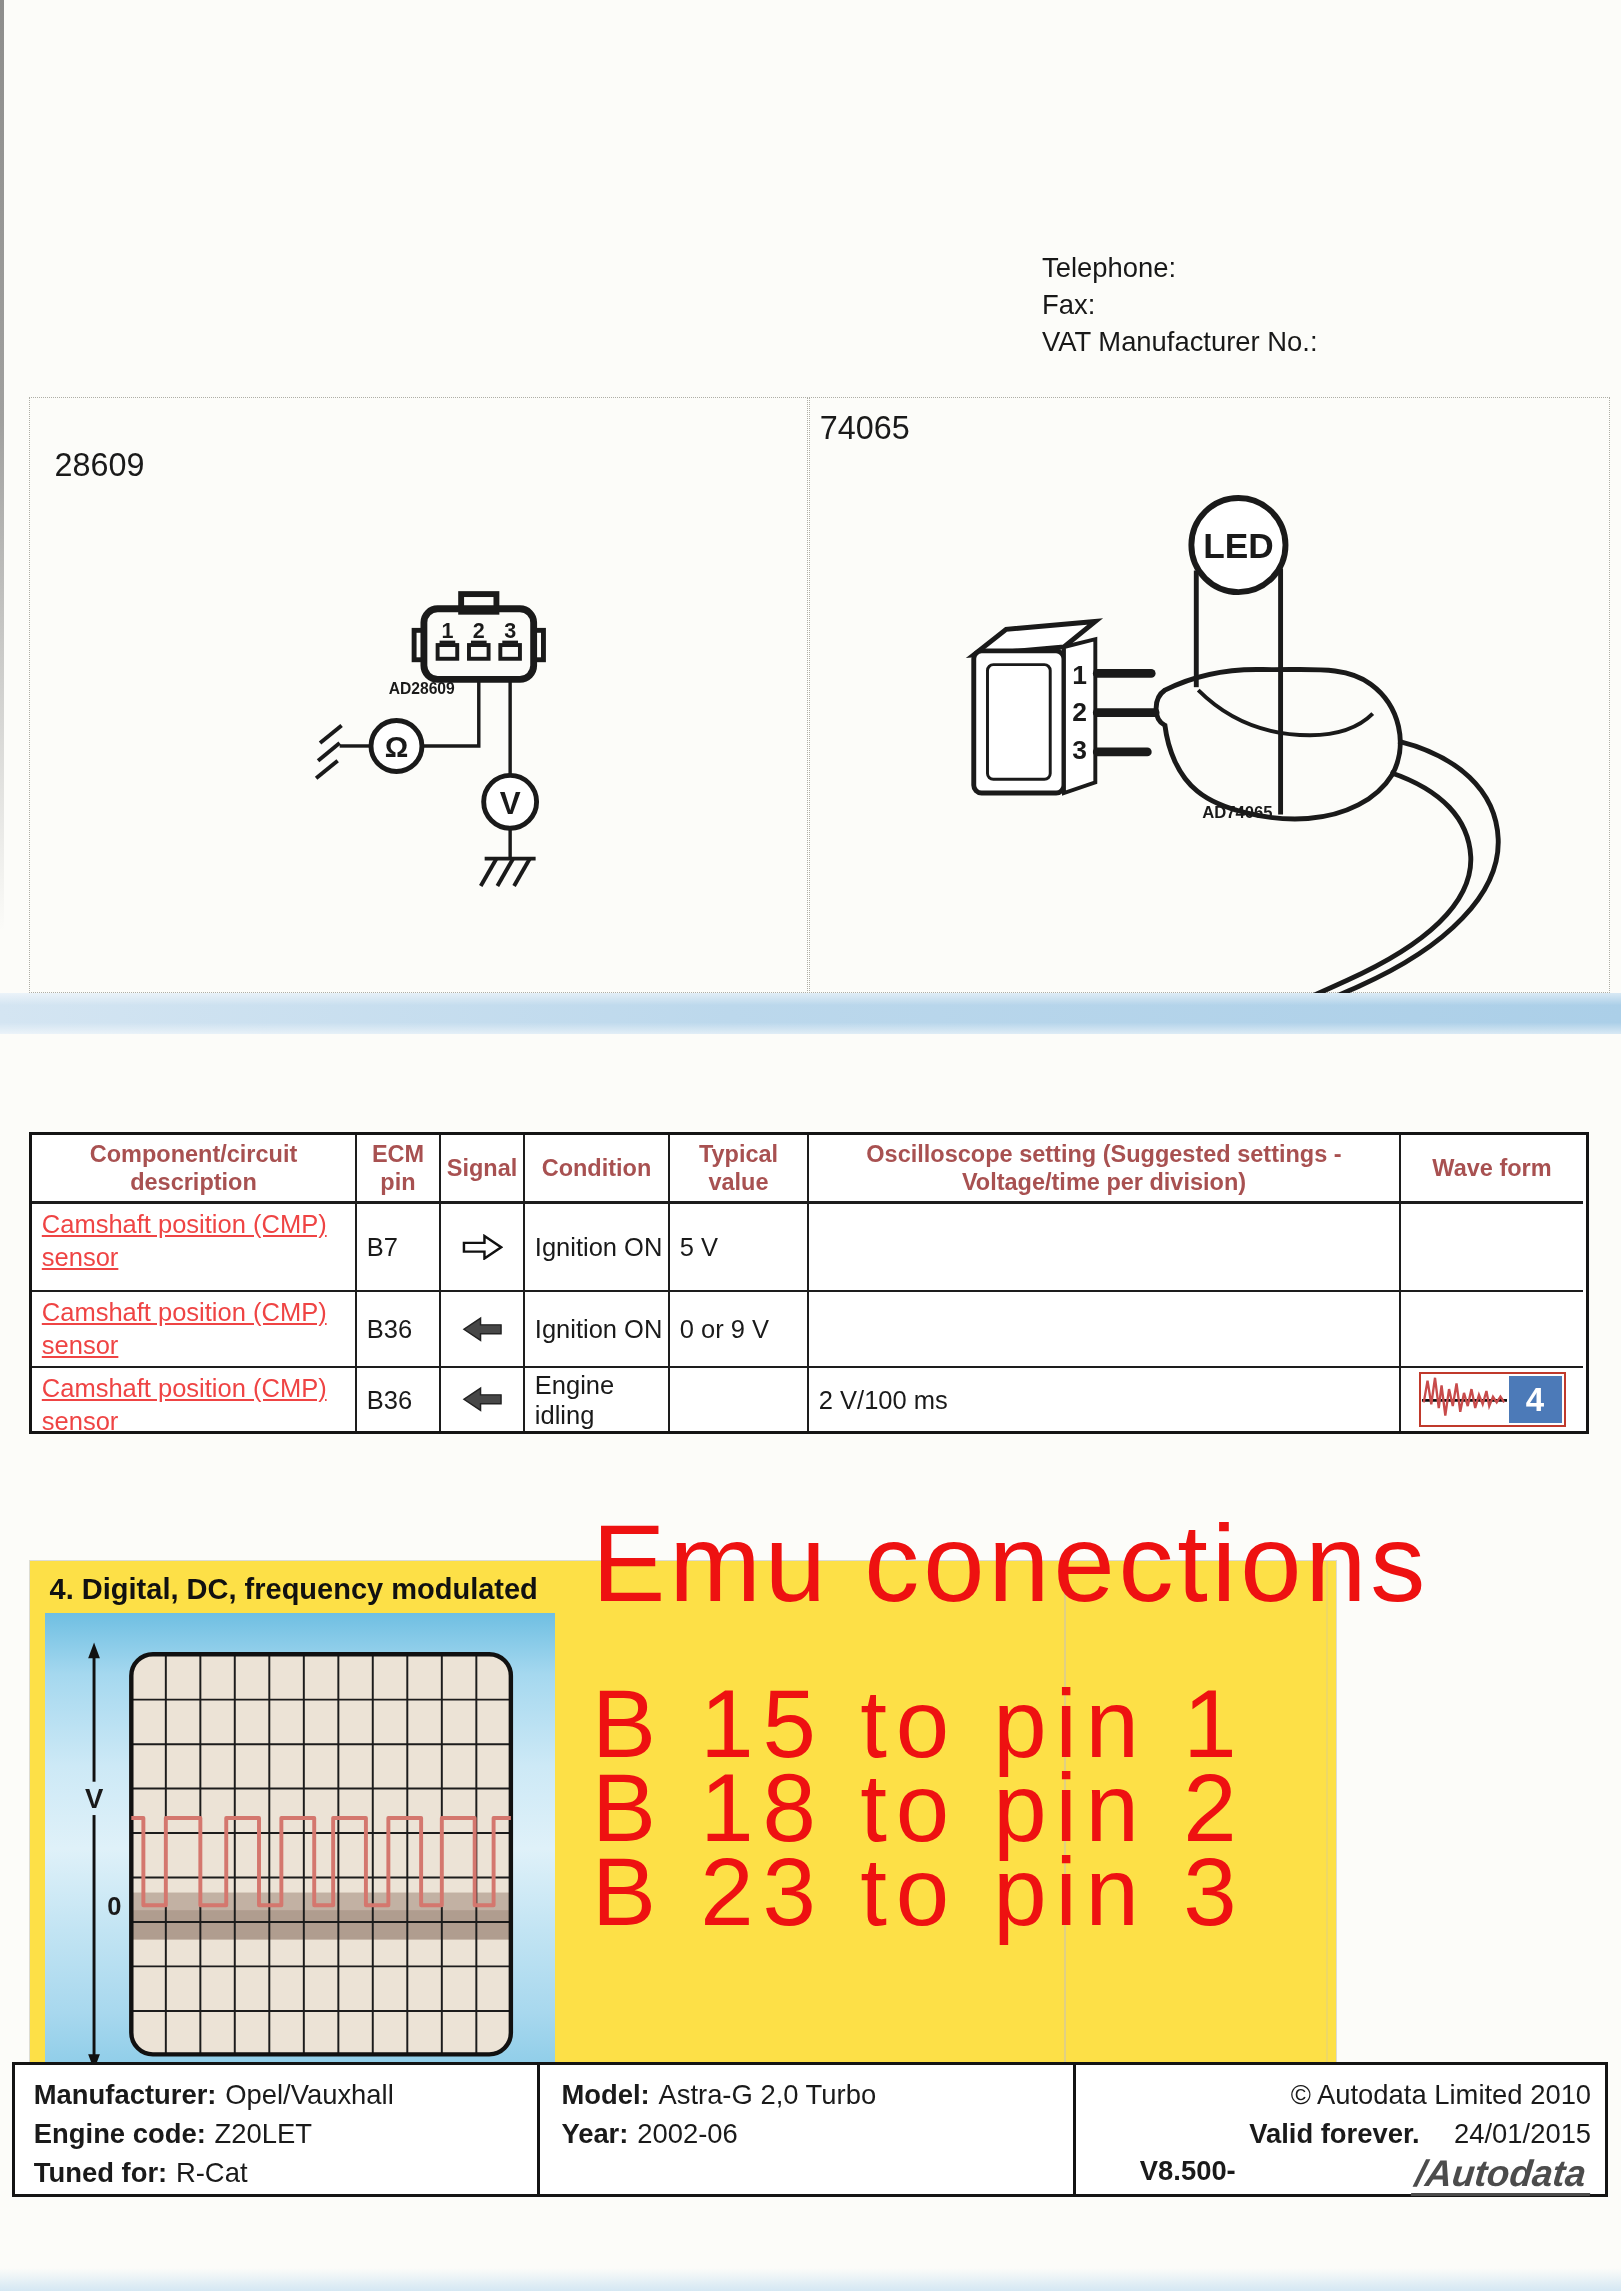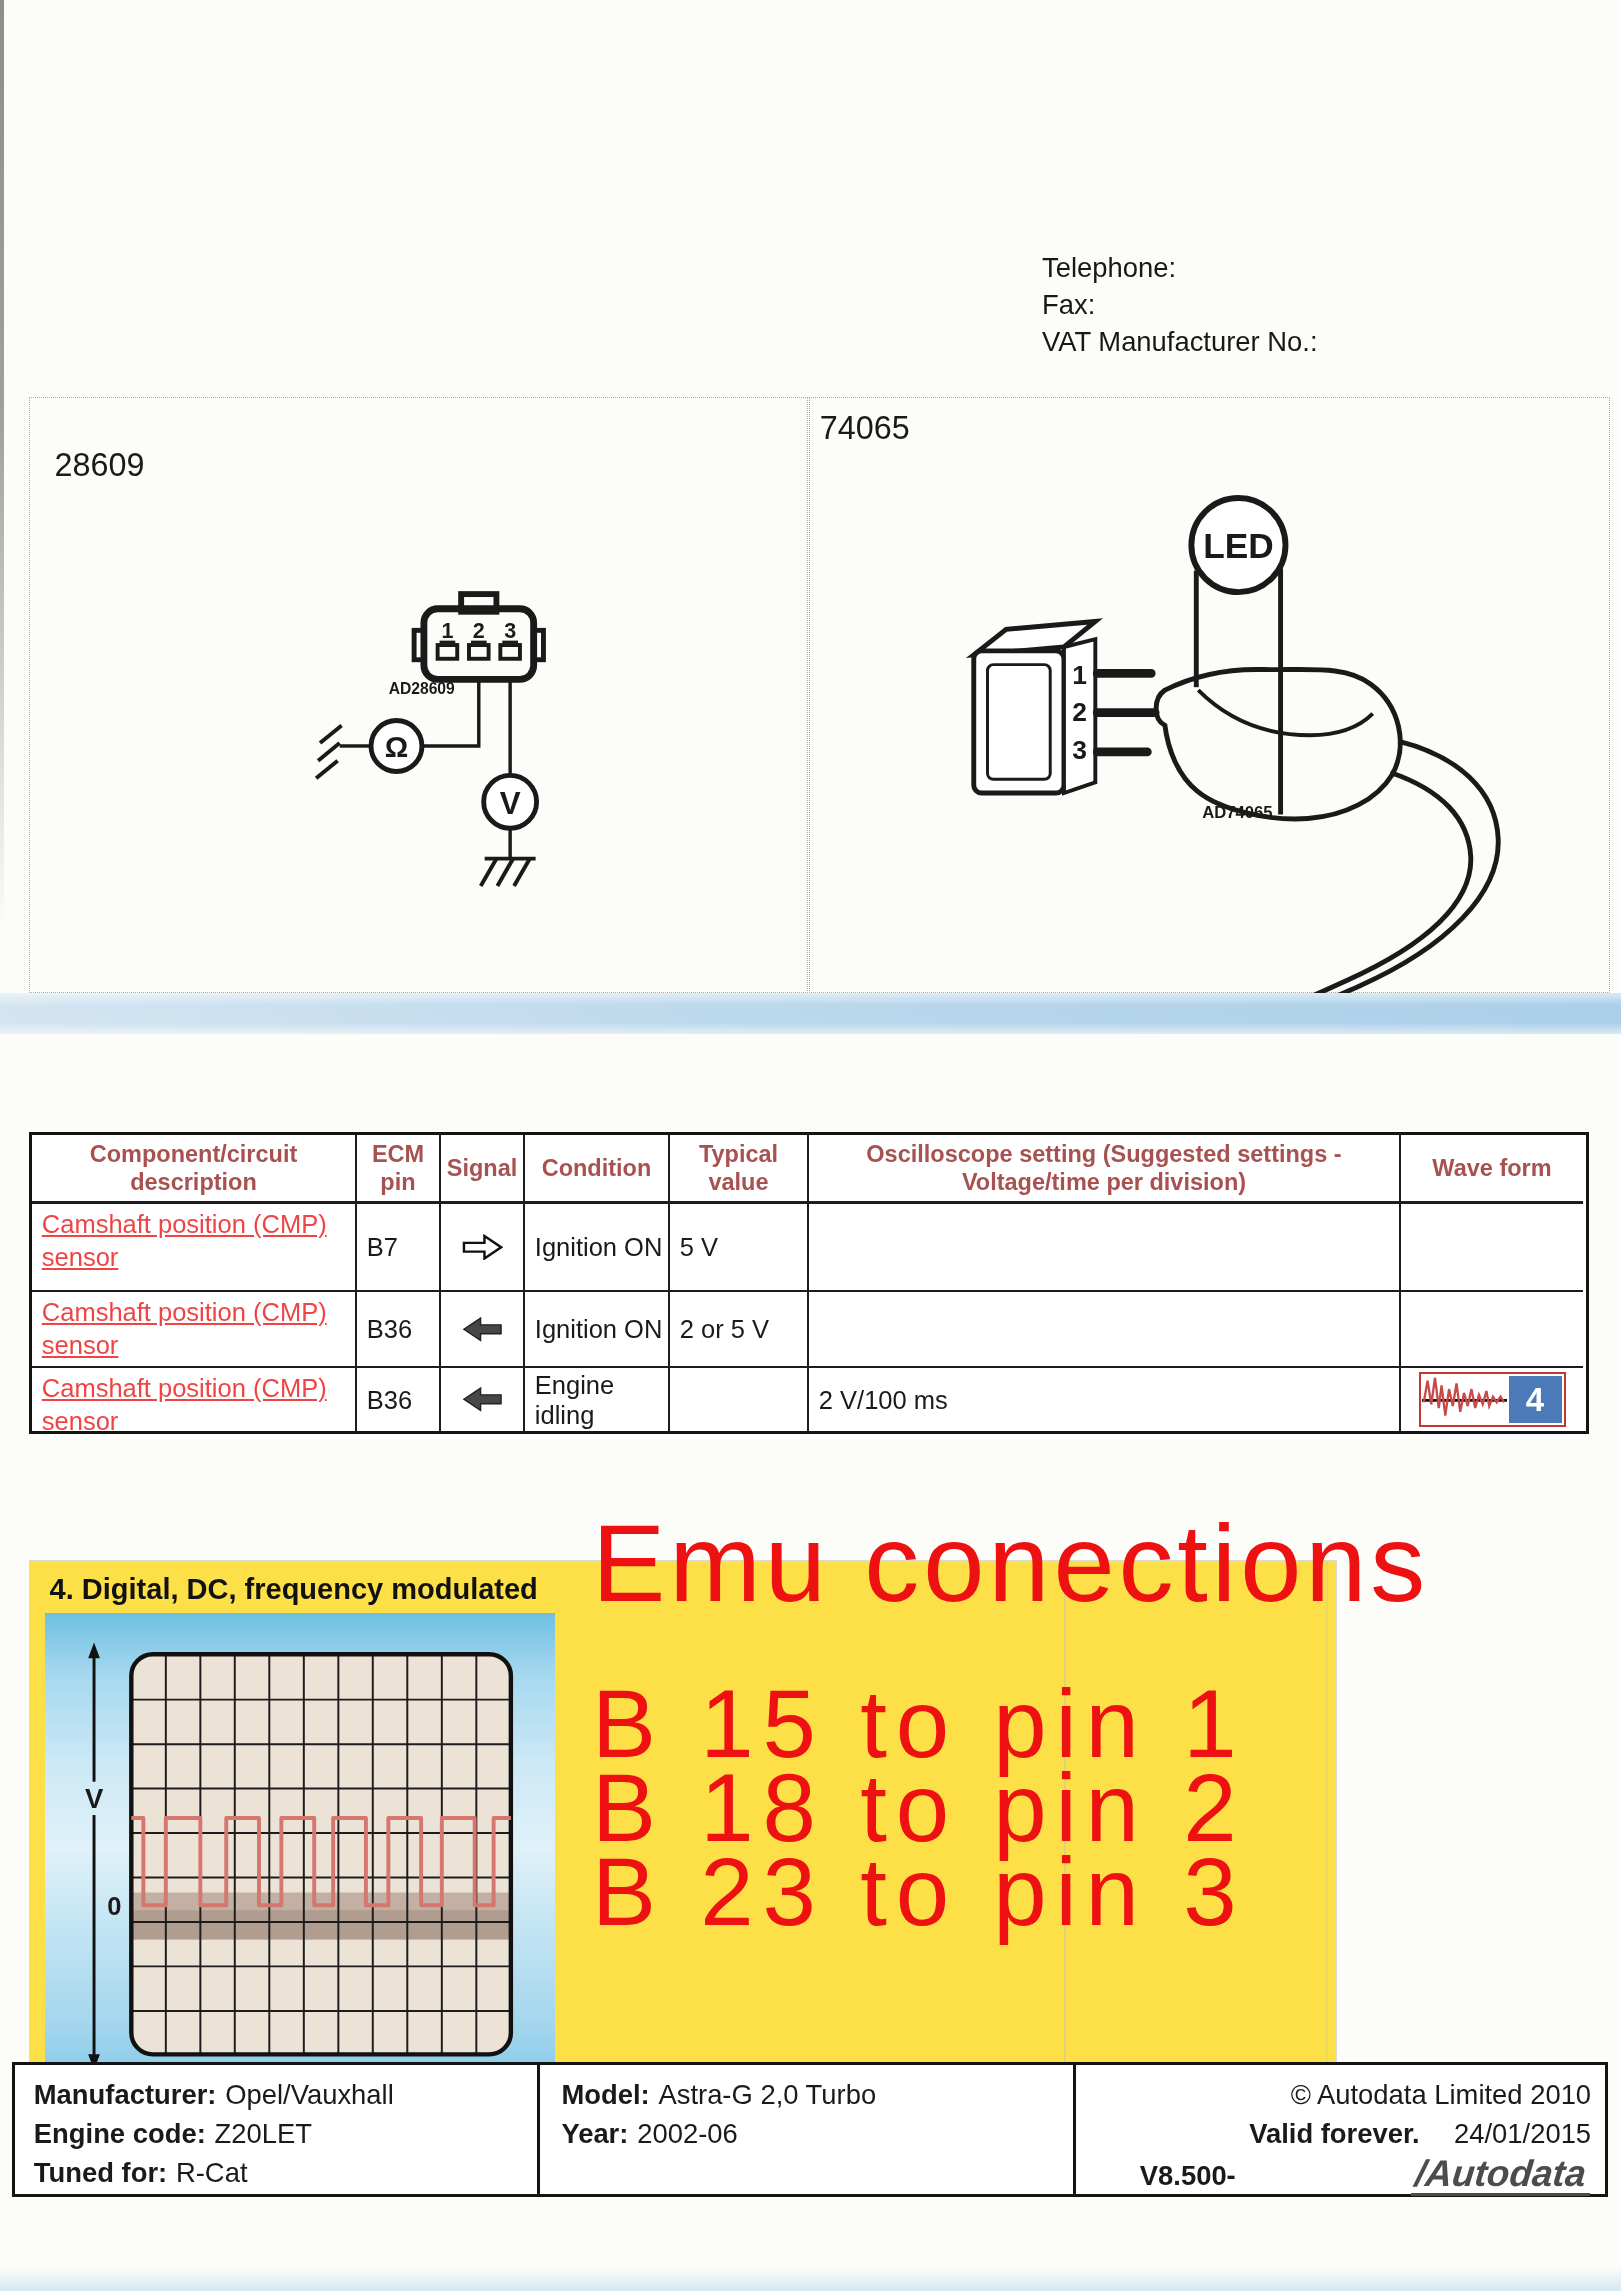--- a/index.html
+++ b/index.html
@@ -65,21 +65,21 @@
 
   
   .footer{left:11.8px;top:2062px;width:1596px;height:135px;border:3.9px solid #141414;background:#fff}
   .fcol{position:absolute;top:0;bottom:0;padding-top:9.8px}
   .fcol1{left:0;width:525px;border-right:3.9px solid #141414;padding-left:19px}
   .fcol2{left:525px;width:536px;border-right:3.9px solid #141414;padding-left:21.6px}
   .fcol3{left:1062px;right:0;text-align:right;padding-right:13.7px}
   .fline{font-size:27.4px;line-height:39px;white-space:nowrap}
   .fl{font-weight:bold;margin-right:8.8px}
   .fdate{margin-left:25.5px}
-  .f3row{display:flex;align-items:flex-end;justify-content:flex-end;margin-top:2px}
+  .f3row{display:flex;justify-content:flex-end;margin-top:2px}
   .v8{font-weight:bold;font-size:27.4px;margin-right:auto;margin-left:63px}
   .logo{display:inline-block;font-size:37px;line-height:37px;font-style:italic;font-weight:bold;
     color:#4c4c4c;border-bottom:3.9px solid #4c4c4c;transform:skewX(-6deg);padding:0 5.9px 1px 2px;margin-bottom:-3.9px}
 </style>
 </head>
 <body>
 
 <div class="page">
 
   <div class="abs scan-edge"></div>
@@ -215,21 +215,21 @@
     <div class="cell desc">
       <span class="lnk">Camshaft position (CMP) sensor</span>
     </div>
     <div class="cell val">B36</div>
     <div class="cell ctr">
       <svg width="41" height="26.5" viewBox="0 0 42 27">
         <polygon points="40,9 19,9 19,2 2,13.5 19,25 19,18 40,18" fill="#474747" stroke="#222" stroke-width="1.5"></polygon>
       </svg>
     </div>
     <div class="cell val">Ignition ON</div>
-    <div class="cell val">2 or 5 V</div>
+    <div class="cell val">0 or 9 V</div>
     <div class="cell val"></div>
     <div class="cell cl"></div>
 
     <div class="cell desc lastrow">
       <span class="lnk">Camshaft position (CMP) sensor</span>
     </div>
     <div class="cell val lastrow">B36</div>
     <div class="cell ctr lastrow">
       <svg width="41" height="26.5" viewBox="0 0 42 27">
         <polygon points="40,9 19,9 19,2 2,13.5 19,25 19,18 40,18" fill="#474747" stroke="#222" stroke-width="1.5"></polygon>

